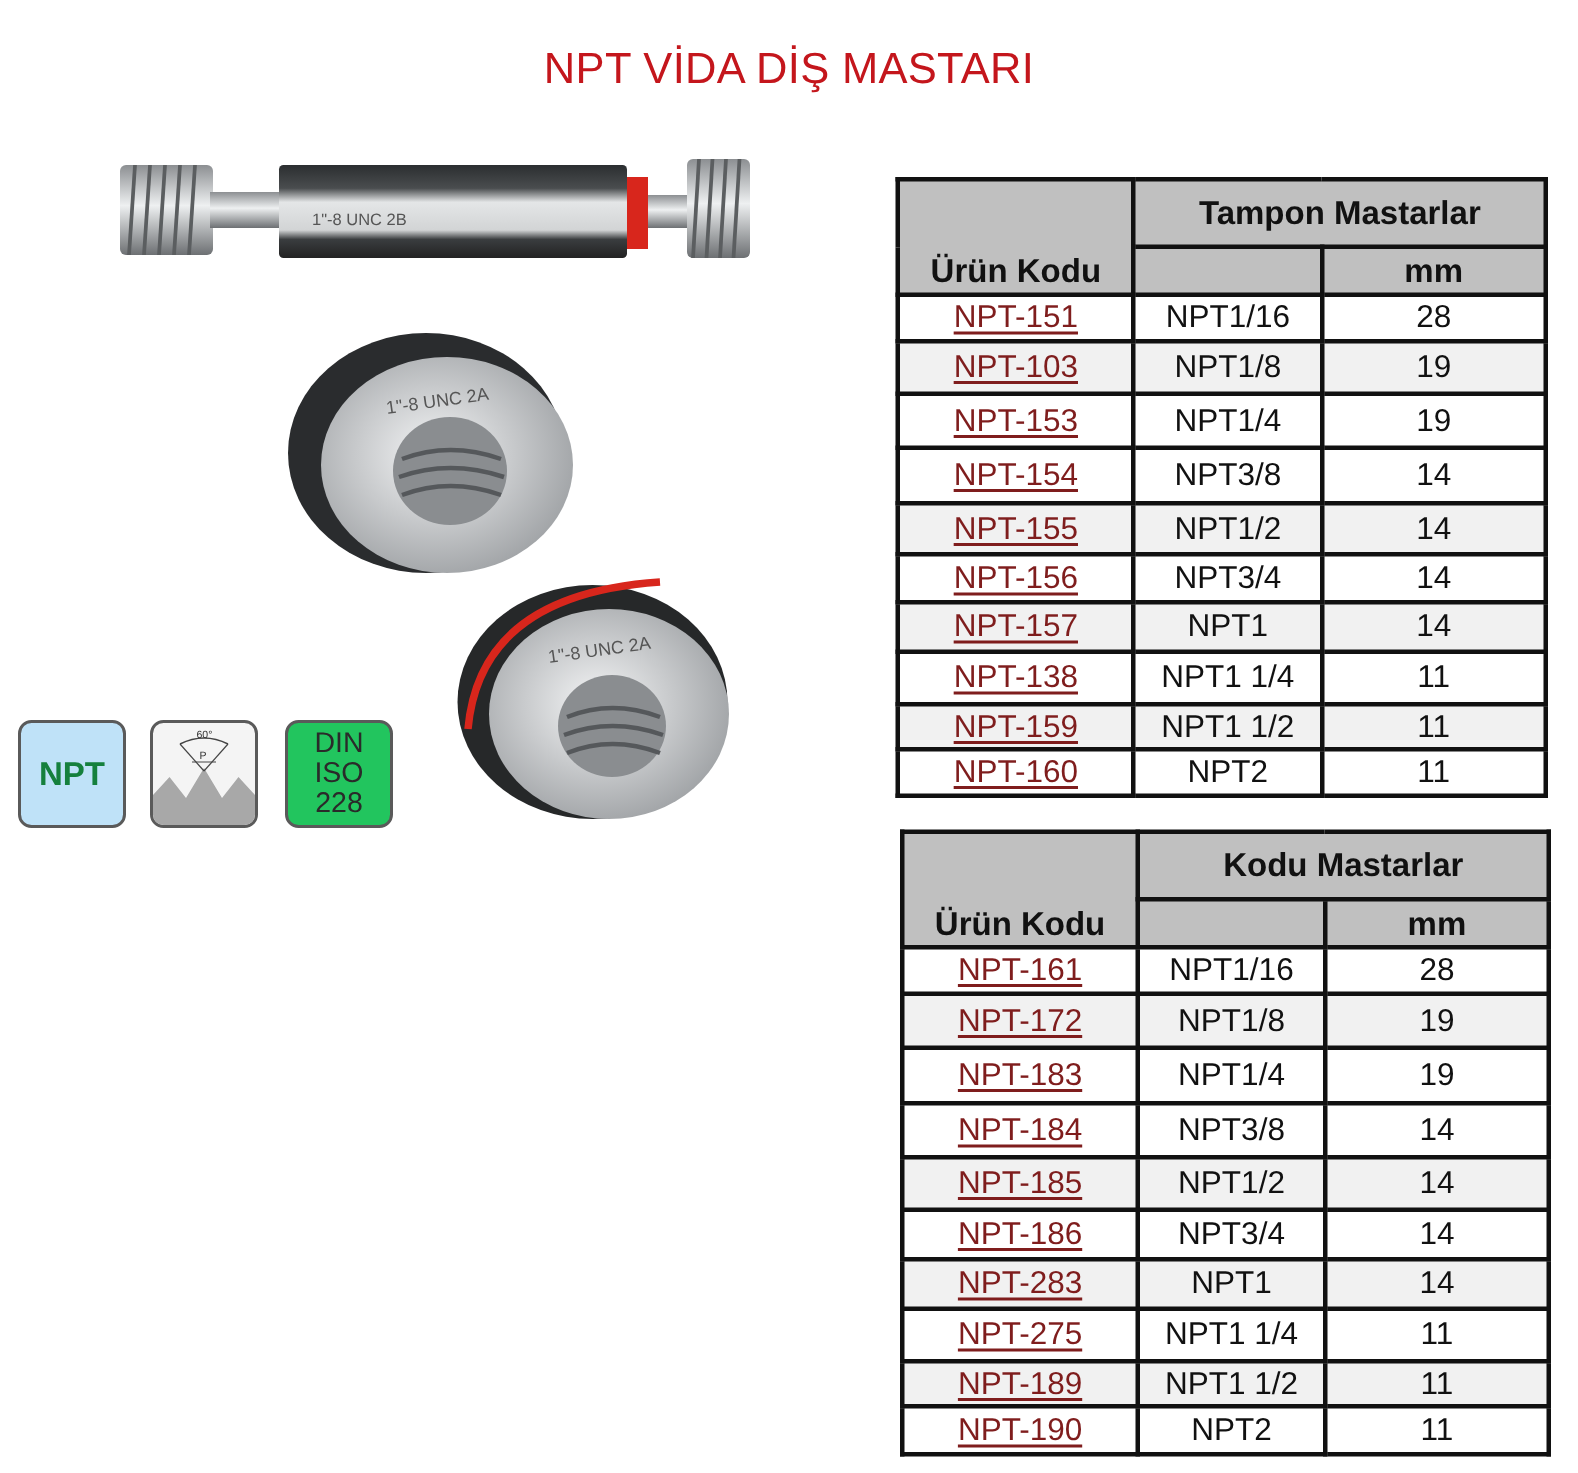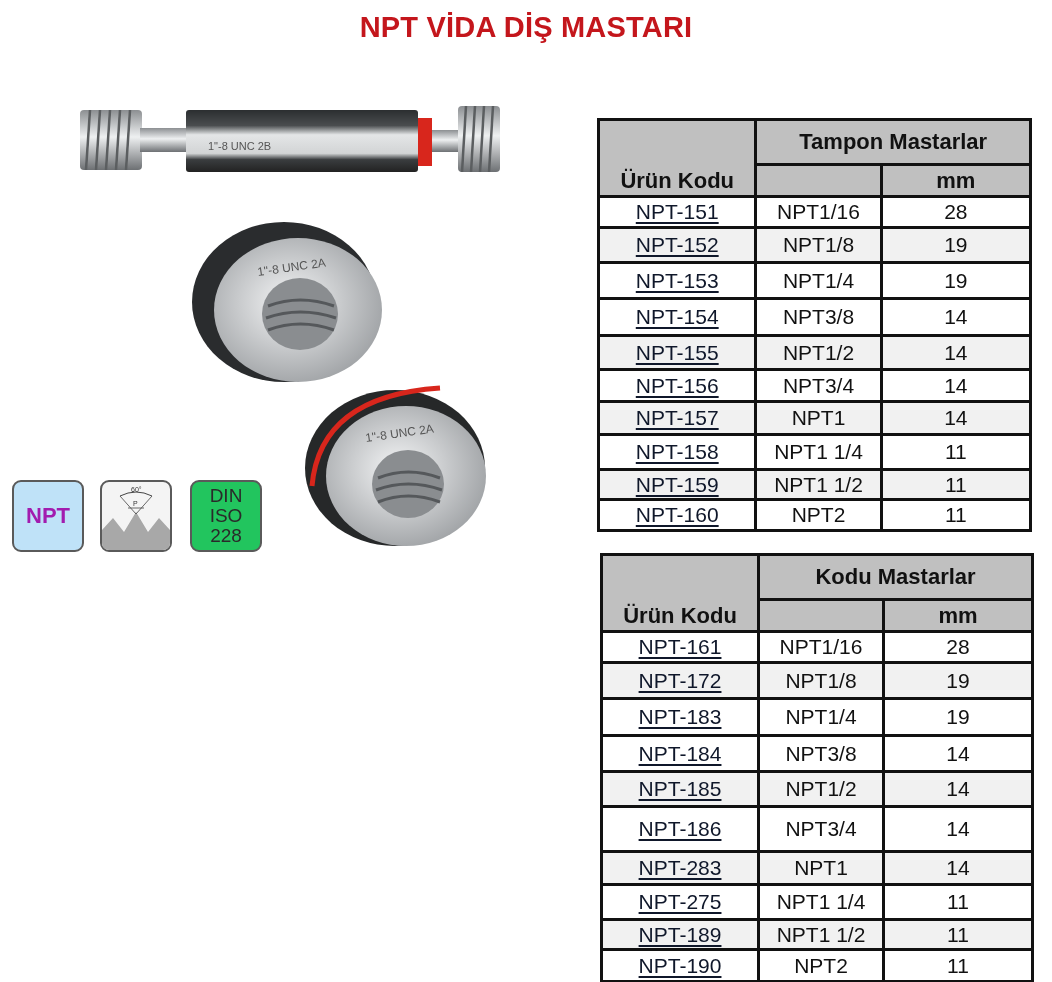--- a/index.html
+++ b/index.html
@@ -1,37 +1,37 @@
 <!DOCTYPE html>
 <html><head>
 <meta charset="utf-8">
 <style>
   html, body { margin:0; padding:0; background:#ffffff; }
   body { width:1052px; height:982px; position:relative; overflow:hidden; font-family:"Liberation Sans", sans-serif; }
-  .title { position:absolute; left:0; width:1052px; top:11px; text-align:center; color:#c4161c; font-weight:bold; font-size:29px; letter-spacing:0.2px; }
+  .title { position:absolute; left:0; width:1052px; top:30px; text-align:center; color:#c4161c; font-weight:normal; font-size:29px; letter-spacing:0.2px; }
 
   
   .plug { position:absolute; left:80px; top:104px; width:440px; height:72px; }
   .ring1 { position:absolute; left:188px; top:206px; width:200px; height:180px; }
   .ring2 { position:absolute; left:300px; top:376px; width:190px; height:175px; }
 
   
   .badge { position:absolute; top:480px; width:72px; height:72px; border:2px solid #5a5a5a; border-radius:9px; box-sizing:border-box; display:flex; align-items:center; justify-content:center; text-align:center; }
-  .badge-npt { left:12px; background:#bfe2f8; font-weight:bold; font-size:22px; color:#a21caf; }
+  .badge-npt { left:12px; background:#bfe2f8; font-weight:bold; font-size:22px; color:#15803d; }
   .badge-thread { left:100px; background:#f4f4f4; overflow:hidden; }
   .badge-din { left:190px; background:#22c55e; font-size:19px; line-height:20px; color:#2a2a2a; }
 
   
   table.spec { position:absolute; border-collapse:collapse; font-family:"Liberation Sans", sans-serif; }
   table.spec td, table.spec th { border:3px solid #111; padding:0; text-align:center; vertical-align:middle; font-size:21px; color:#111; }
   table.spec th { background:#c0c0c0; font-weight:bold; font-size:22px; }
   table.spec th.code-h { vertical-align:bottom; padding-bottom:1px; }
   table.spec tr.alt td { background:#f1f1f1; }
   table.spec tr.norm td { background:#ffffff; }
-  table.spec a { color:#0f172a; text-decoration:underline; text-decoration-thickness:2px; text-underline-offset:3px; }
+  table.spec a { color:#7f1d1d; text-decoration:underline; text-decoration-thickness:2px; text-underline-offset:3px; }
   #t1 { left:597px; top:118px; width:435px; }
   #t2 { left:600px; top:553px; width:434px; }
   .c1 { width:156px; } .c2 { width:124px; } .c3 { width:148px; }
 </style>
 </head>
 <body>
 
 <div class="title">NPT VİDA DİŞ MASTARI</div>
 
 <svg class="plug" viewBox="0 0 440 72">
@@ -139,21 +139,21 @@
   <tr style="height:32px">
     <th></th>
     <th>mm</th>
   </tr>
   <tr class="norm" style="height:31px">
     <td><a>NPT-151</a></td>
     <td>NPT1/16</td>
     <td>28</td>
   </tr>
   <tr class="alt" style="height:35px">
-    <td><a>NPT-152</a></td>
+    <td><a>NPT-103</a></td>
     <td>NPT1/8</td>
     <td>19</td>
   </tr>
   <tr class="norm" style="height:36px">
     <td><a>NPT-153</a></td>
     <td>NPT1/4</td>
     <td>19</td>
   </tr>
   <tr class="norm" style="height:37px">
     <td><a>NPT-154</a></td>
@@ -169,21 +169,21 @@
     <td><a>NPT-156</a></td>
     <td>NPT3/4</td>
     <td>14</td>
   </tr>
   <tr class="alt" style="height:33px">
     <td><a>NPT-157</a></td>
     <td>NPT1</td>
     <td>14</td>
   </tr>
   <tr class="norm" style="height:35px">
-    <td><a>NPT-158</a></td>
+    <td><a>NPT-138</a></td>
     <td>NPT1 1/4</td>
     <td>11</td>
   </tr>
   <tr class="alt" style="height:30px">
     <td><a>NPT-159</a></td>
     <td>NPT1 1/2</td>
     <td>11</td>
   </tr>
   <tr class="norm" style="height:31px">
     <td><a>NPT-160</a></td>
@@ -226,21 +226,21 @@
   <tr class="norm" style="height:36px">
     <td><a>NPT-184</a></td>
     <td>NPT3/8</td>
     <td>14</td>
   </tr>
   <tr class="alt" style="height:35px">
     <td><a>NPT-185</a></td>
     <td>NPT1/2</td>
     <td>14</td>
   </tr>
-  <tr class="norm" style="height:45px">
+  <tr class="norm" style="height:33px">
     <td><a>NPT-186</a></td>
     <td>NPT3/4</td>
     <td>14</td>
   </tr>
   <tr class="alt" style="height:33px">
     <td><a>NPT-283</a></td>
     <td>NPT1</td>
     <td>14</td>
   </tr>
   <tr class="norm" style="height:35px">

